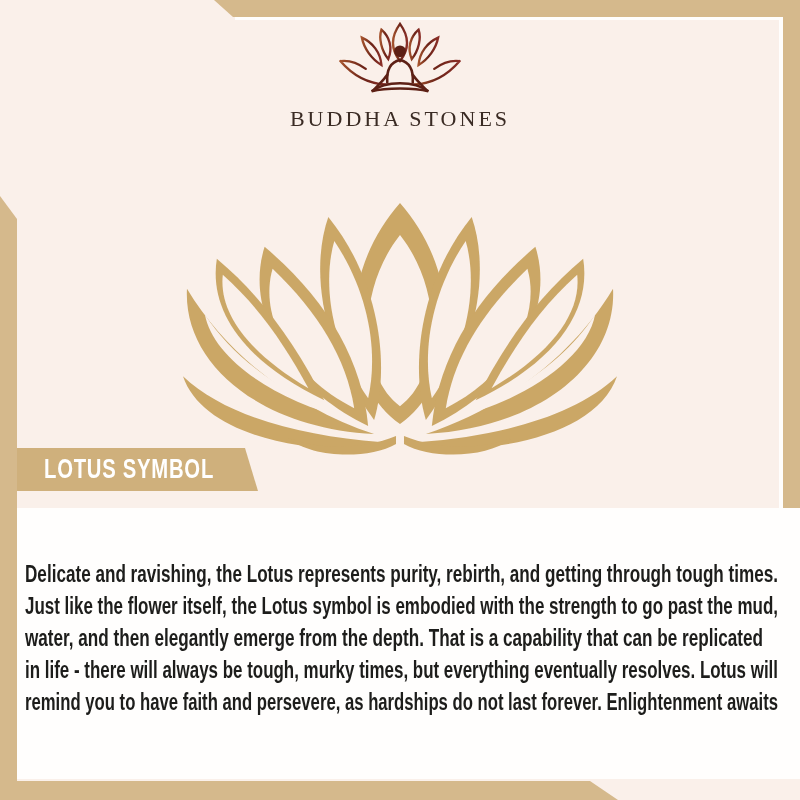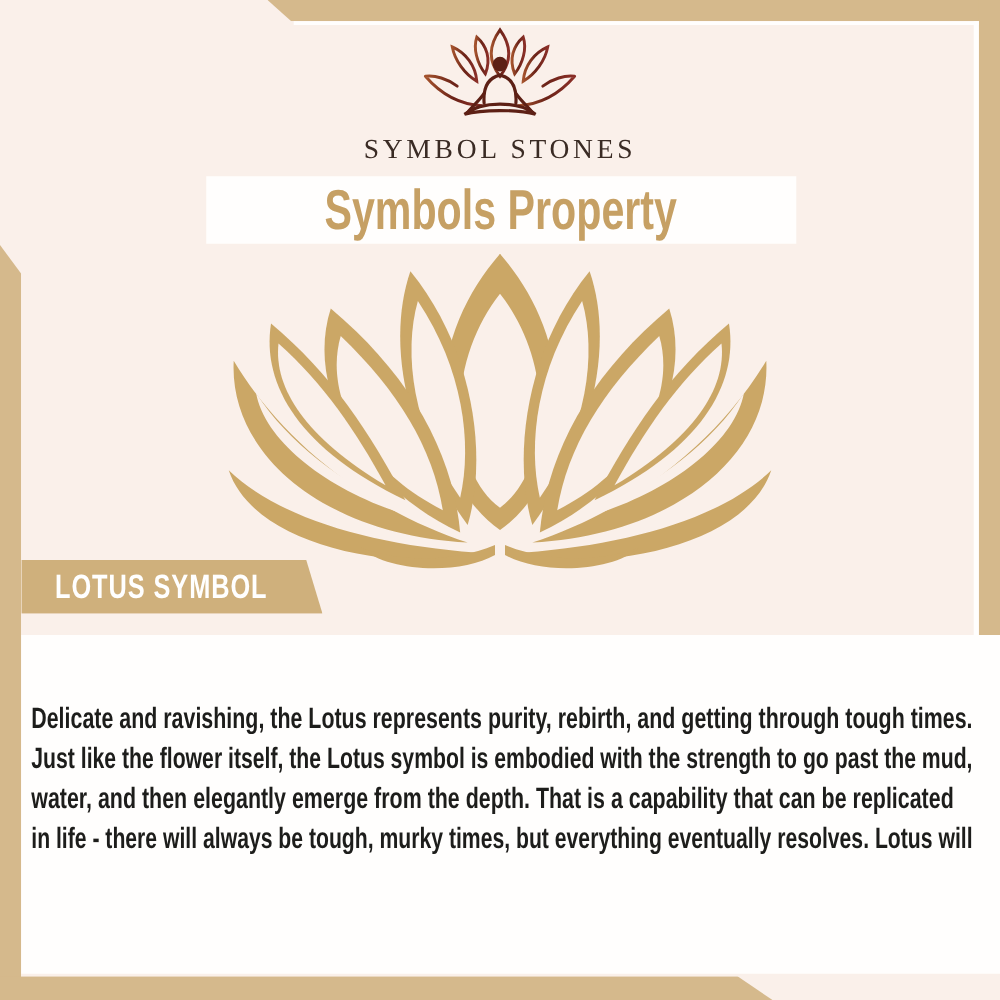--- a/index.html
+++ b/index.html
@@ -87,25 +87,22 @@
       <path d="M136 44 C124 58 108 67 90 68 M136 44 C128 43 118 46 110 52"></path>
     </g>
     <g fill="none" stroke="var(--logo_dark)" stroke-width="2.6" stroke-linecap="round">
       <circle cx="75" cy="34" r="6" fill="var(--logo_dark)" stroke="none"></circle>
       <path d="M62 66 C61 52 66 45 75 43 C84 45 89 52 88 66"></path>
       <path d="M62 58 C58 64 52 69 48 74 M88 58 C92 64 98 69 102 74"></path>
       <path d="M46 75 C60 64 90 64 104 75 C90 71 60 71 46 75 Z"></path>
     </g>
   </svg>
 
-  <div class="abs brand-name">SYMBOL STONES</div>
+  <div class="abs brand-name">BUDDHA STONES</div>
 
-  <div class="abs title-box">
-    <span class="title-text" style="transform: scaleX(0.7322);">Symbols Property</span>
-  </div>
 
   <svg class="abs lotus-svg" viewBox="0 0 440 262">
     <g>
       <path fill="var(--lotus_gold)" fill-rule="evenodd" d="M220 6 C246 36 266 76 266 126 C266 176 246 210 220 228 C194 210 174 176 174 126 C174 76 194 36 220 6 Z
         M220 38 C239 62 252 96 252 130 C252 168 239 196 220 210 C201 196 188 168 188 130 C188 96 201 62 220 38 Z"></path>
       <g id="half">
         <path fill="var(--lotus_gold)" d="M292 20 C310 72 300 150 246 224 C230 170 240 84 292 20 Z"></path>
         <path fill="var(--background)" d="M286 44 C298 86 290 148 252 202 C242 158 250 98 286 44 Z"></path>
         <path fill="var(--lotus_gold)" d="M356 50 C376 112 336 190 252 230 C258 164 294 102 356 50 Z"></path>
         <path fill="var(--background)" d="M348 72 C362 120 330 180 266 212 C274 162 302 116 348 72 Z"></path>
@@ -125,15 +122,16 @@
   </div>
 
   <div class="abs content-box"></div>
 
 
   <div class="abs body-lines">
     <span class="body-line"><span style="transform: scaleX(0.7285);">Delicate and ravishing, the Lotus represents purity, rebirth, and getting through tough times.</span></span>
     <span class="body-line"><span style="transform: scaleX(0.7218);">Just like the flower itself, the Lotus symbol is embodied with the strength to go past the mud,</span></span>
     <span class="body-line"><span style="transform: scaleX(0.7292);">water, and then elegantly emerge from the depth. That is a capability that can be replicated</span></span>
     <span class="body-line"><span style="transform: scaleX(0.7208);">in life - there will always be tough, murky times, but everything eventually resolves. Lotus will</span></span>
+    <span class="body-line"><span style="transform: scaleX(0.7101);">remind you to have faith and persevere, as hardships do not last forever. Enlightenment awaits</span></span>
   </div>
 
 </div>
 
 </body></html>

